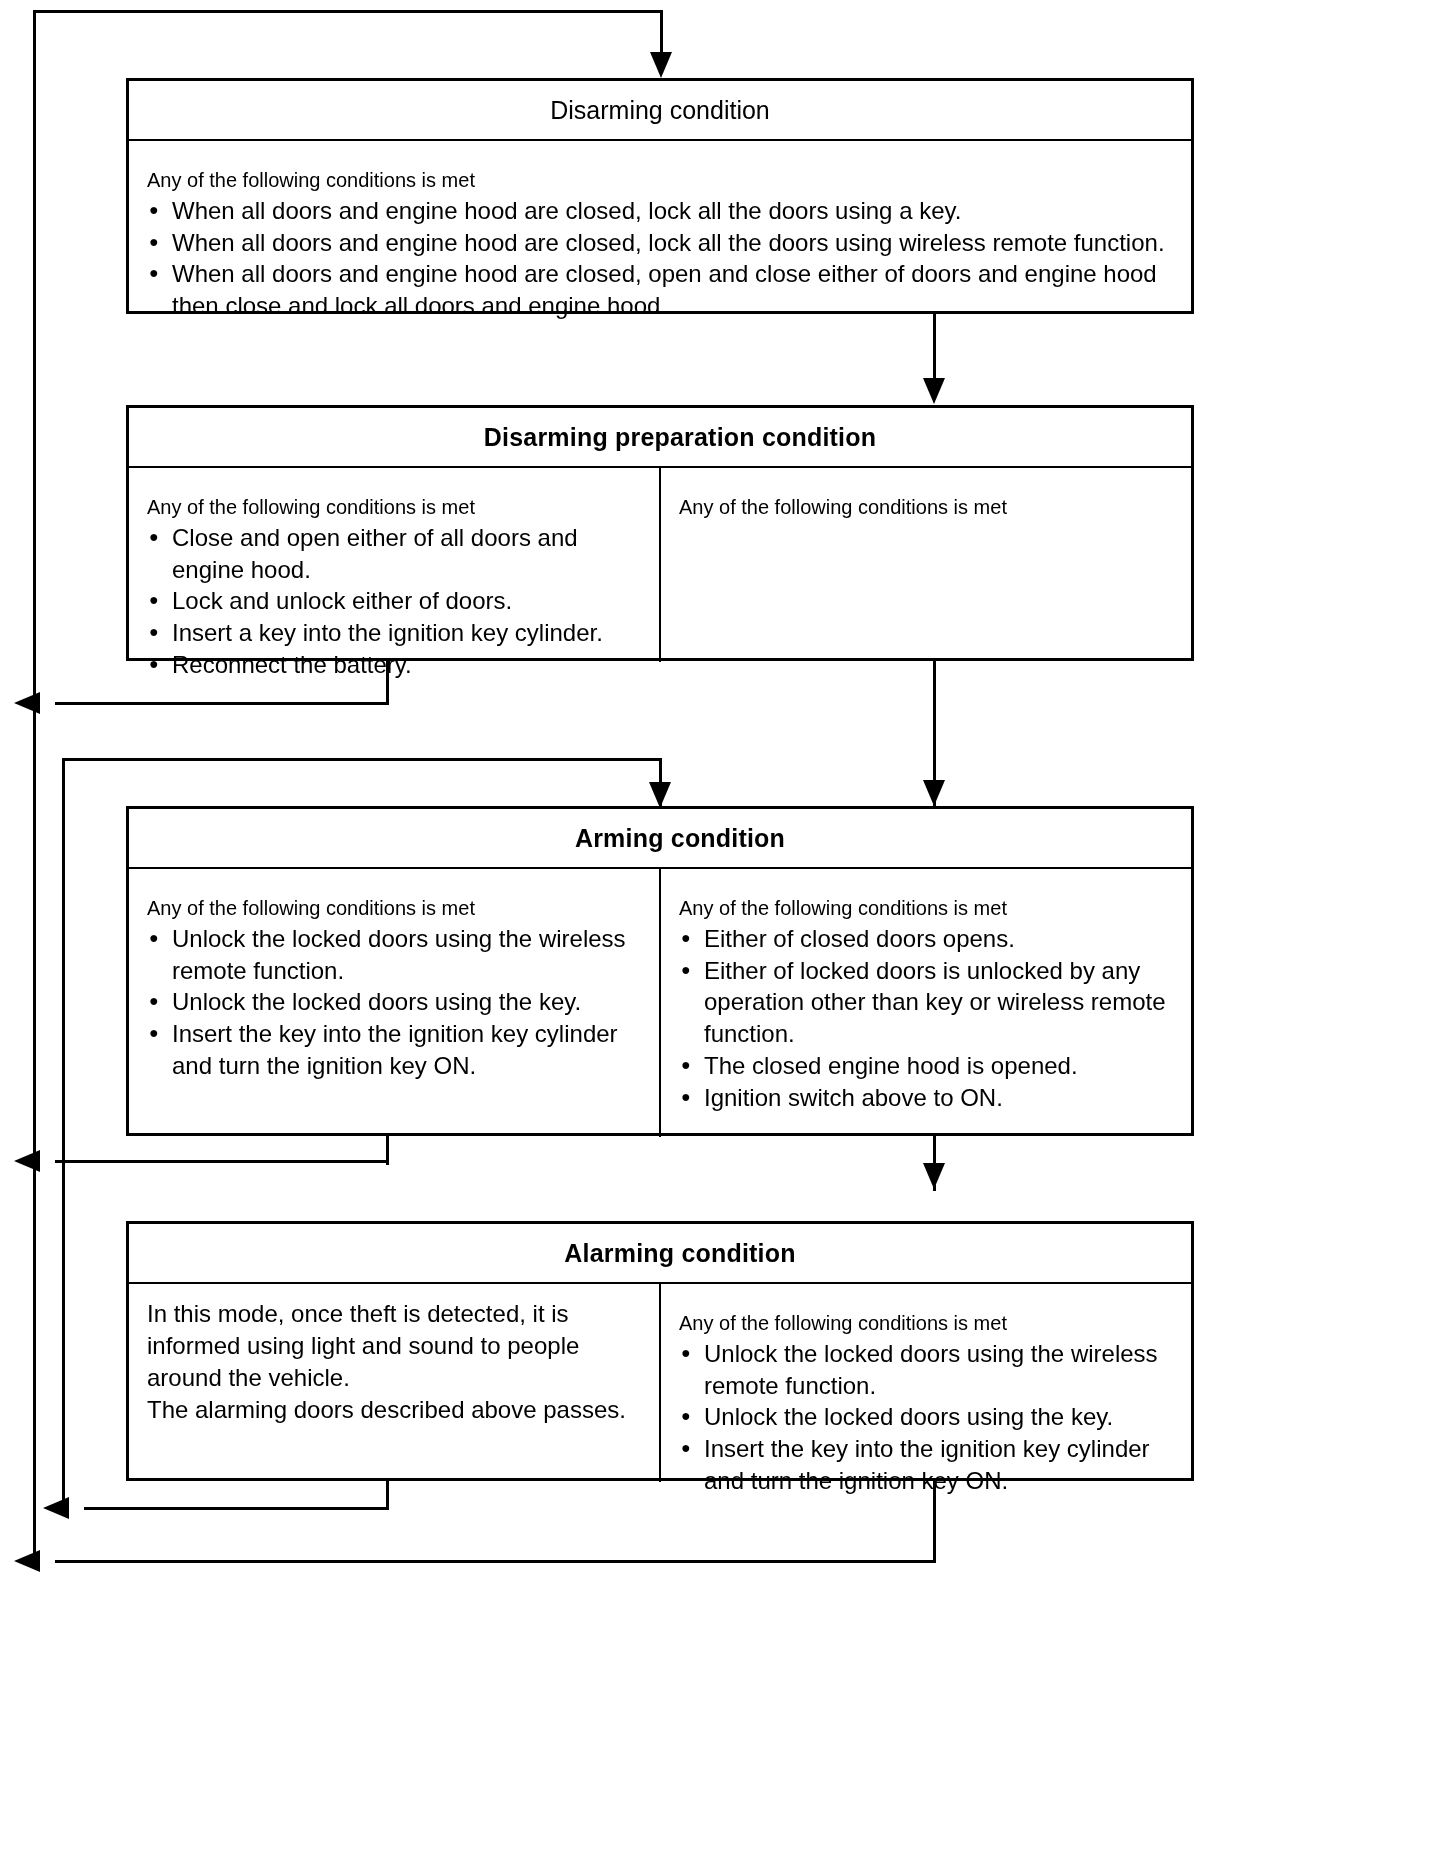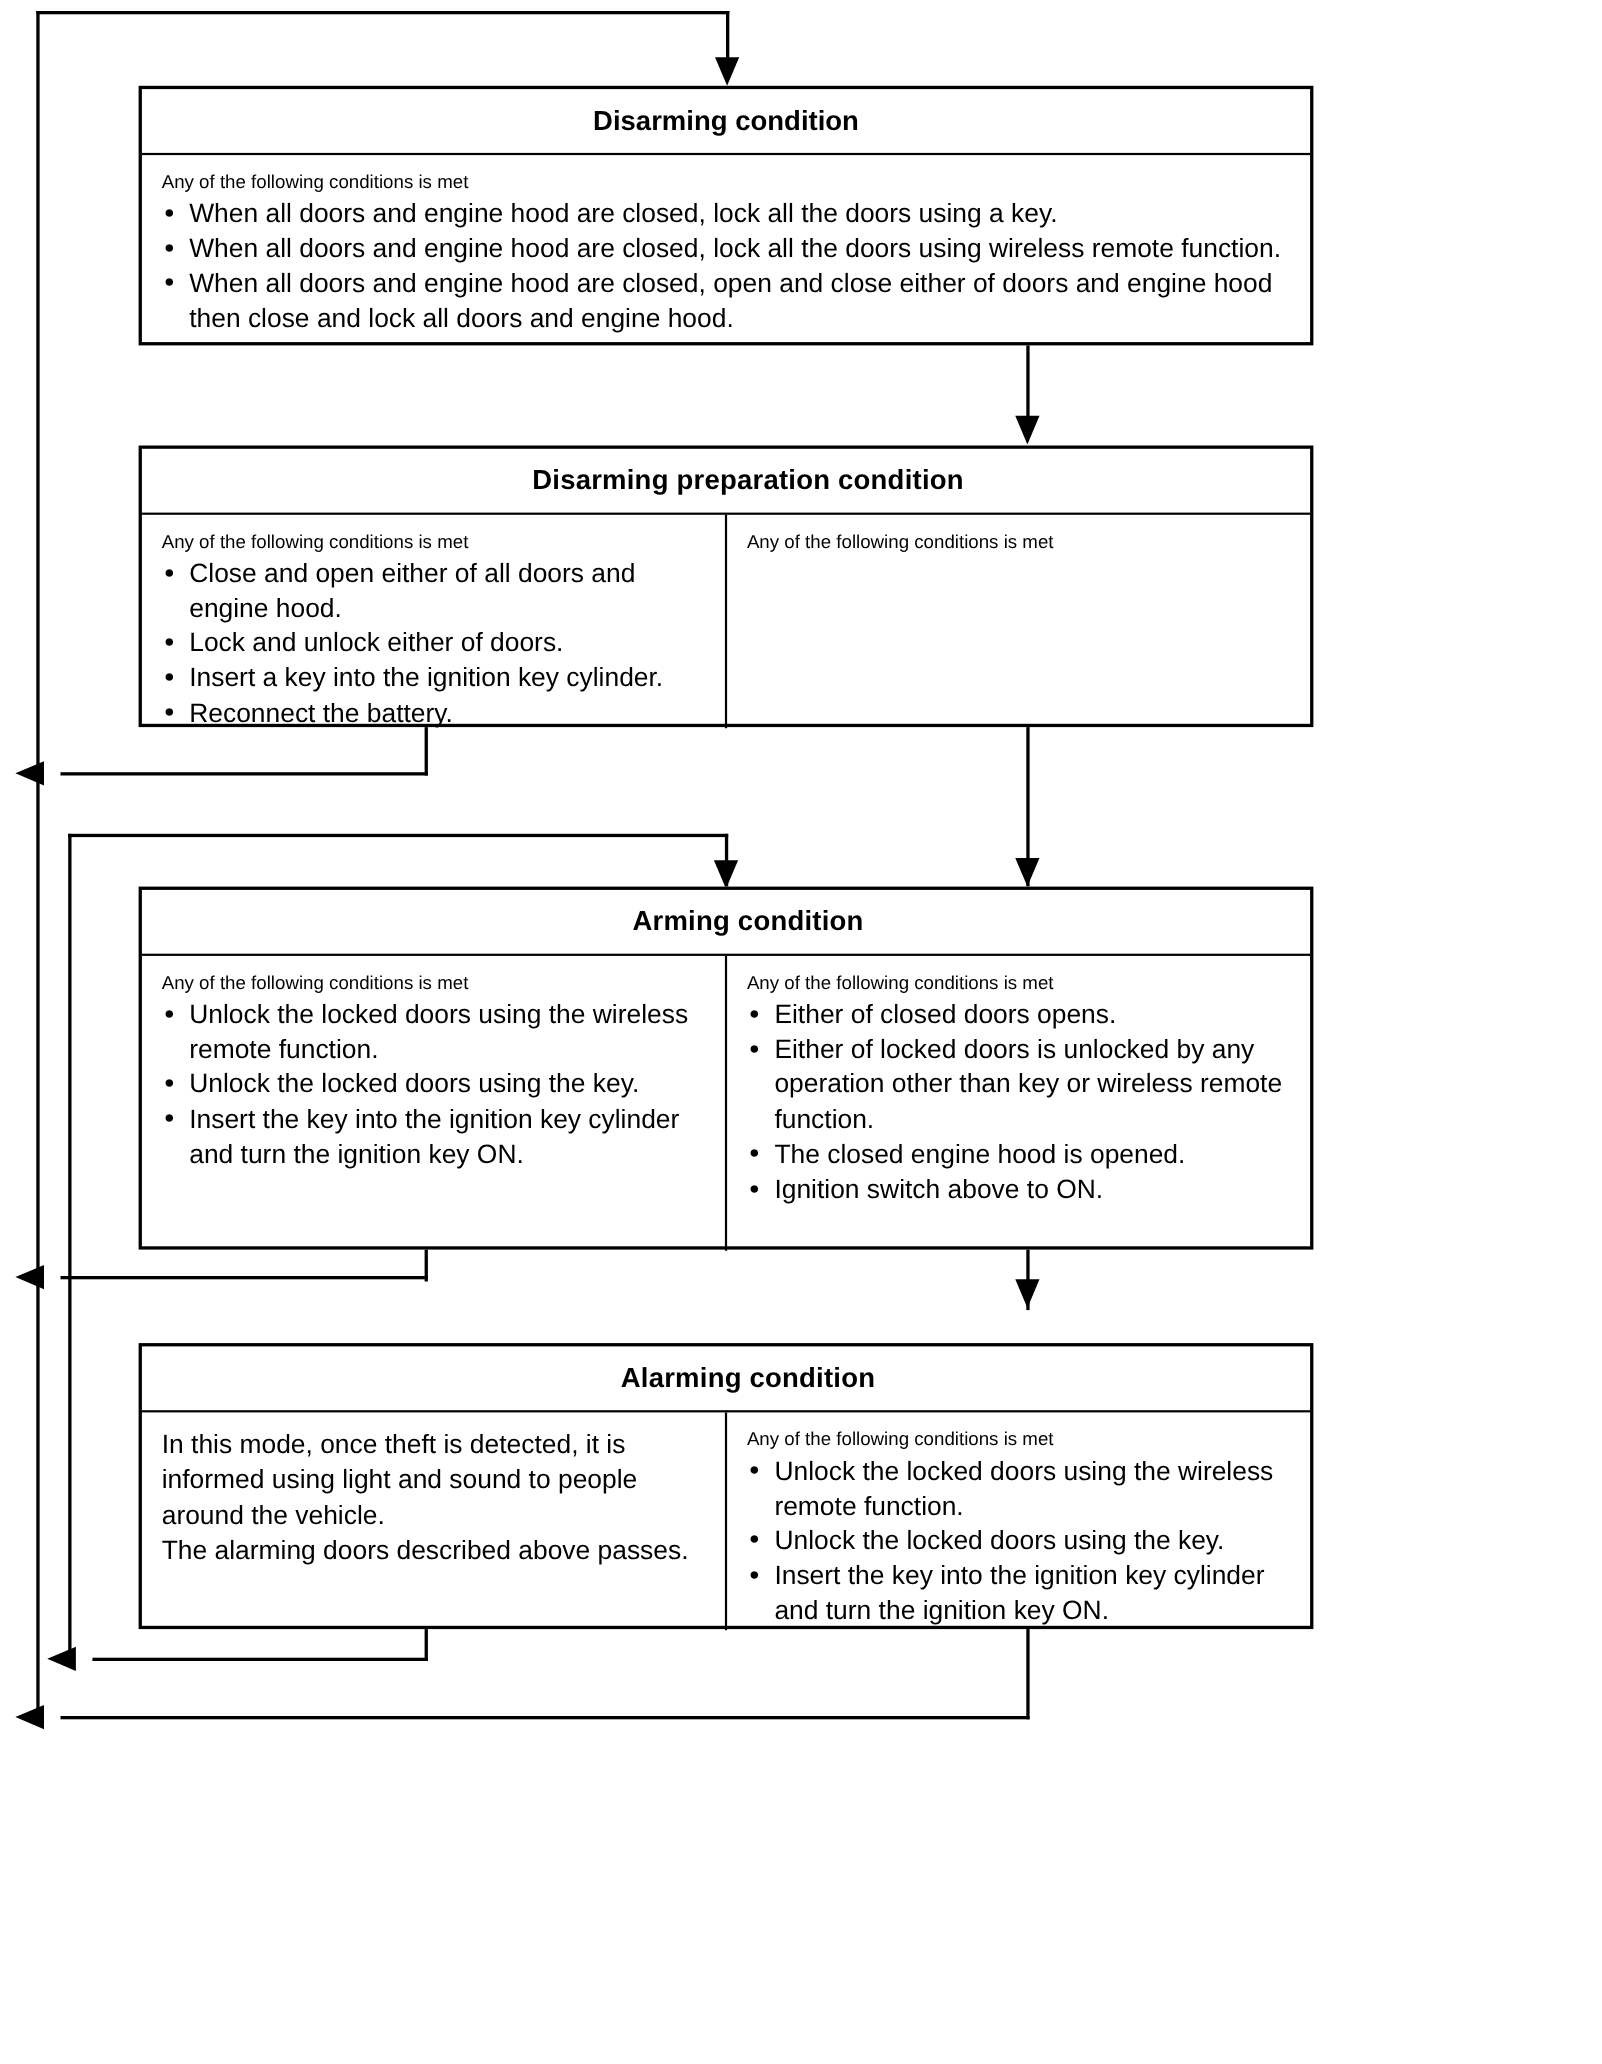--- a/index.html
+++ b/index.html
@@ -5,28 +5,28 @@
   html,body{margin:0;padding:0;background:#fff;}
   body{font-family:"Liberation Sans", sans-serif;color:#000;}
   #page{position:relative;width:1456px;height:1876px;background:#fff;overflow:hidden;}
 
   
   .box{position:absolute;border:3px solid #000;background:#fff;box-sizing:border-box;}
   .box-header{border-bottom:2px solid #000;height:58px;position:relative;}
   .box-title{position:absolute;left:0;right:0;top:50%;transform:translateY(-50%);
              text-align:center;font-weight:bold;font-size:25px;letter-spacing:.2px;margin-left:40px;}
   .hdr-row{display:flex;align-items:center;justify-content:center;height:100%;gap:28px;}
-  .hdr-main{font-weight:bold;font-size:25px;}
+  .hdr-main{font-weight:normal;font-size:25px;}
   .hdr-note{font-weight:normal;font-size:24px;}
   .box-body{display:flex;align-items:stretch;}
   .col{box-sizing:border-box;padding:14px 16px 10px 18px;}
   .col.left{flex:0 0 auto;}
   .col.right{flex:1 1 auto;border-left:2px solid #000;}
   .col.full{flex:1 1 auto;}
-  .lead{font-size:17px;line-height:1.33;margin:0 0 1px 0;}
+  .lead{font-size:20px;line-height:1.33;margin:12px 0 1px 0;}
   ul.bl{list-style:none;margin:0;padding:0;}
   ul.bl li{font-size:24px;line-height:1.33;position:relative;padding-left:25px;margin:0;}
   ul.bl li::before{content:"\25CF";position:absolute;left:2px;top:-1px;font-size:16px;line-height:1.95;}
   p.para{font-size:24px;line-height:1.33;margin:0;}
 
   
   .ln{position:absolute;background:#000;}
   .h{height:3px;}
   .v{width:3px;}
   .arrow-d{position:absolute;width:0;height:0;border-left:11px solid transparent;

